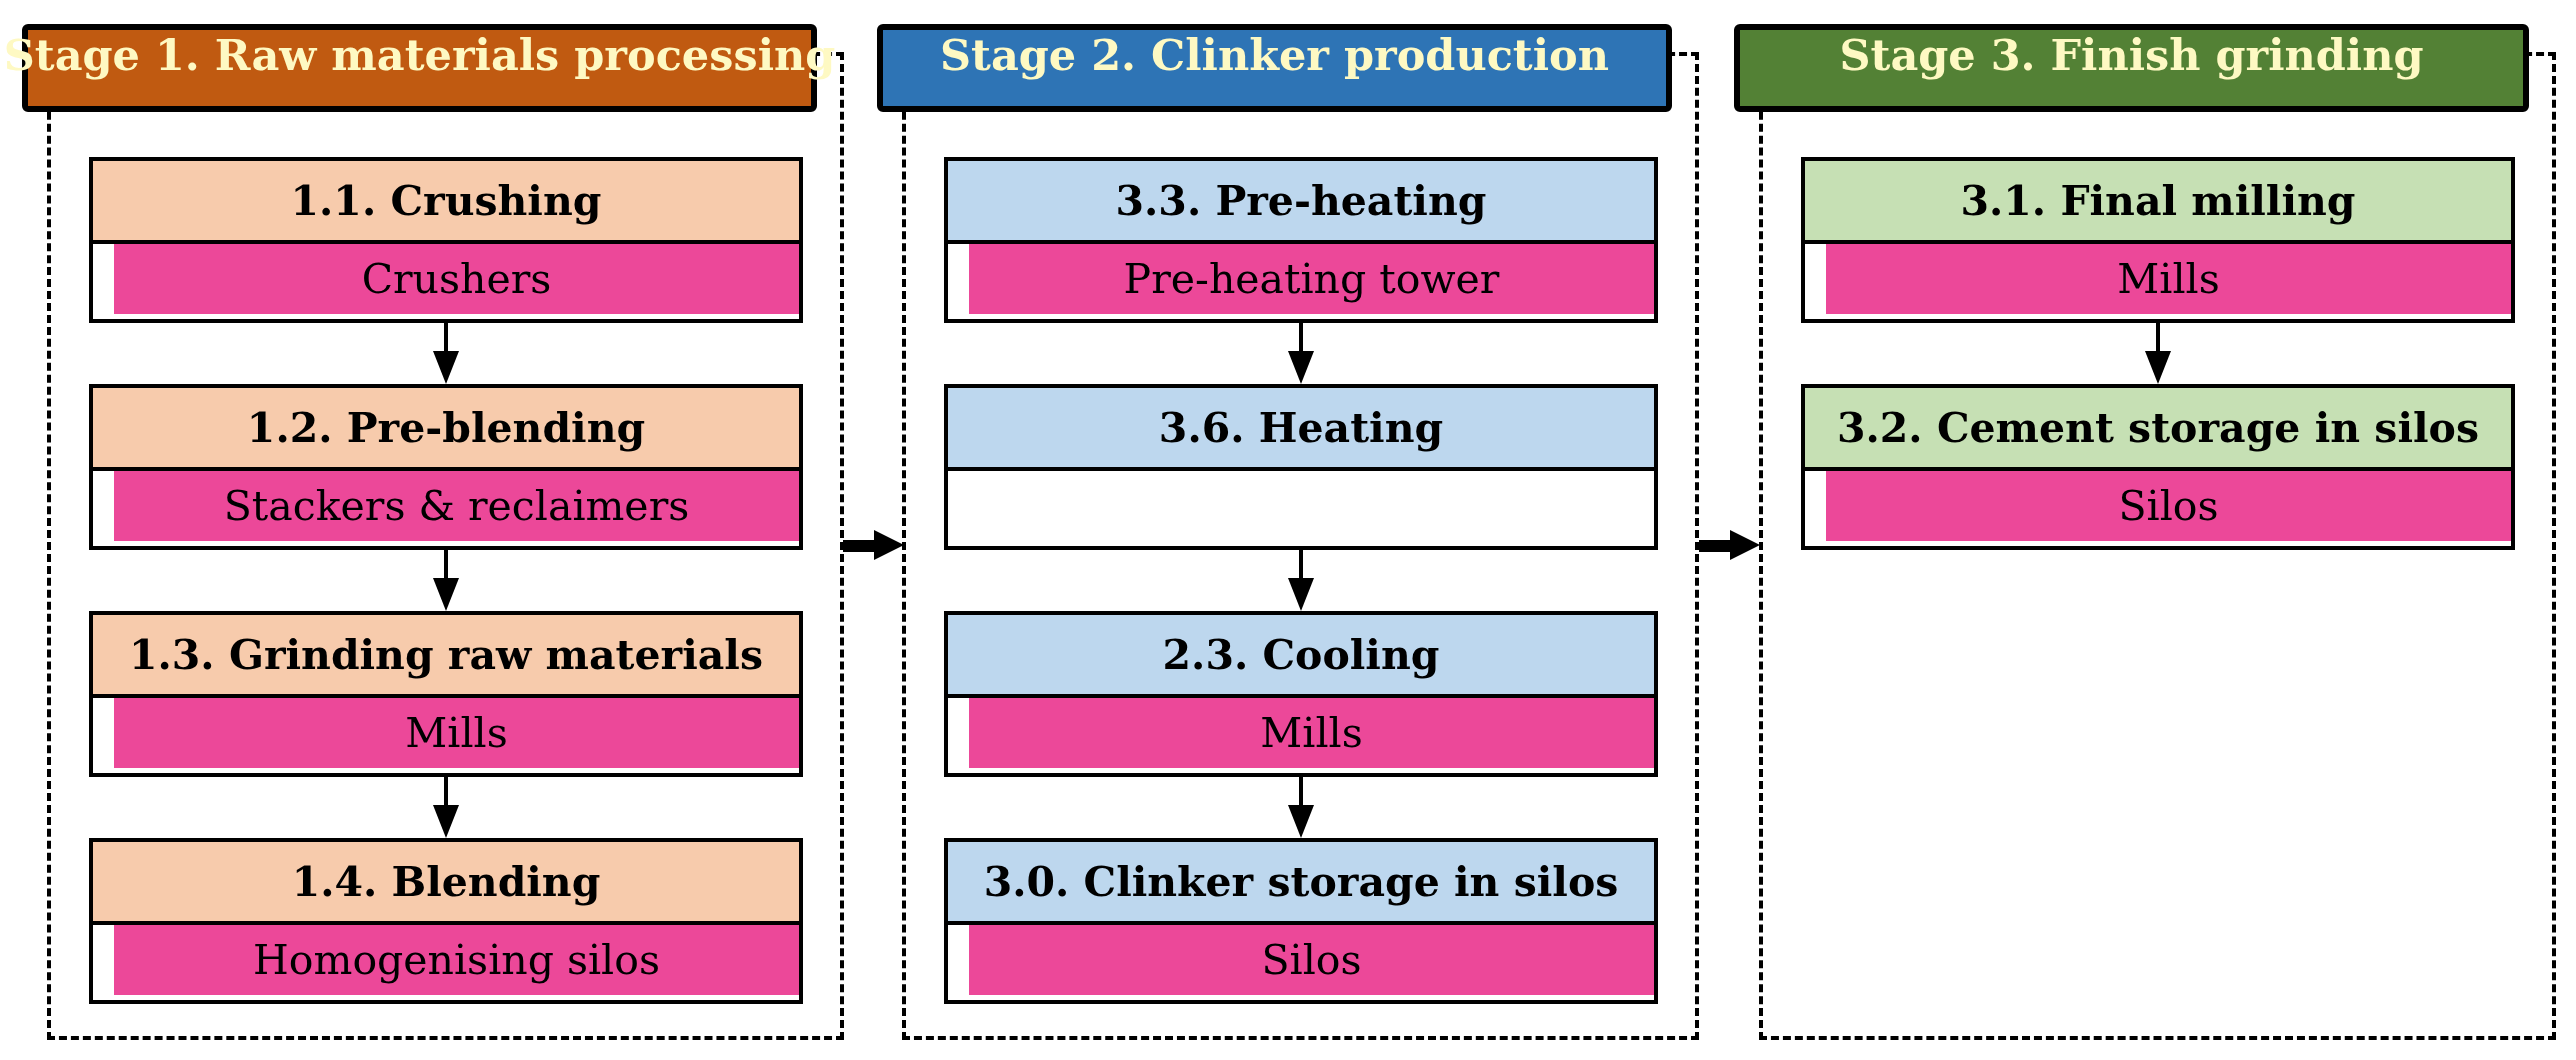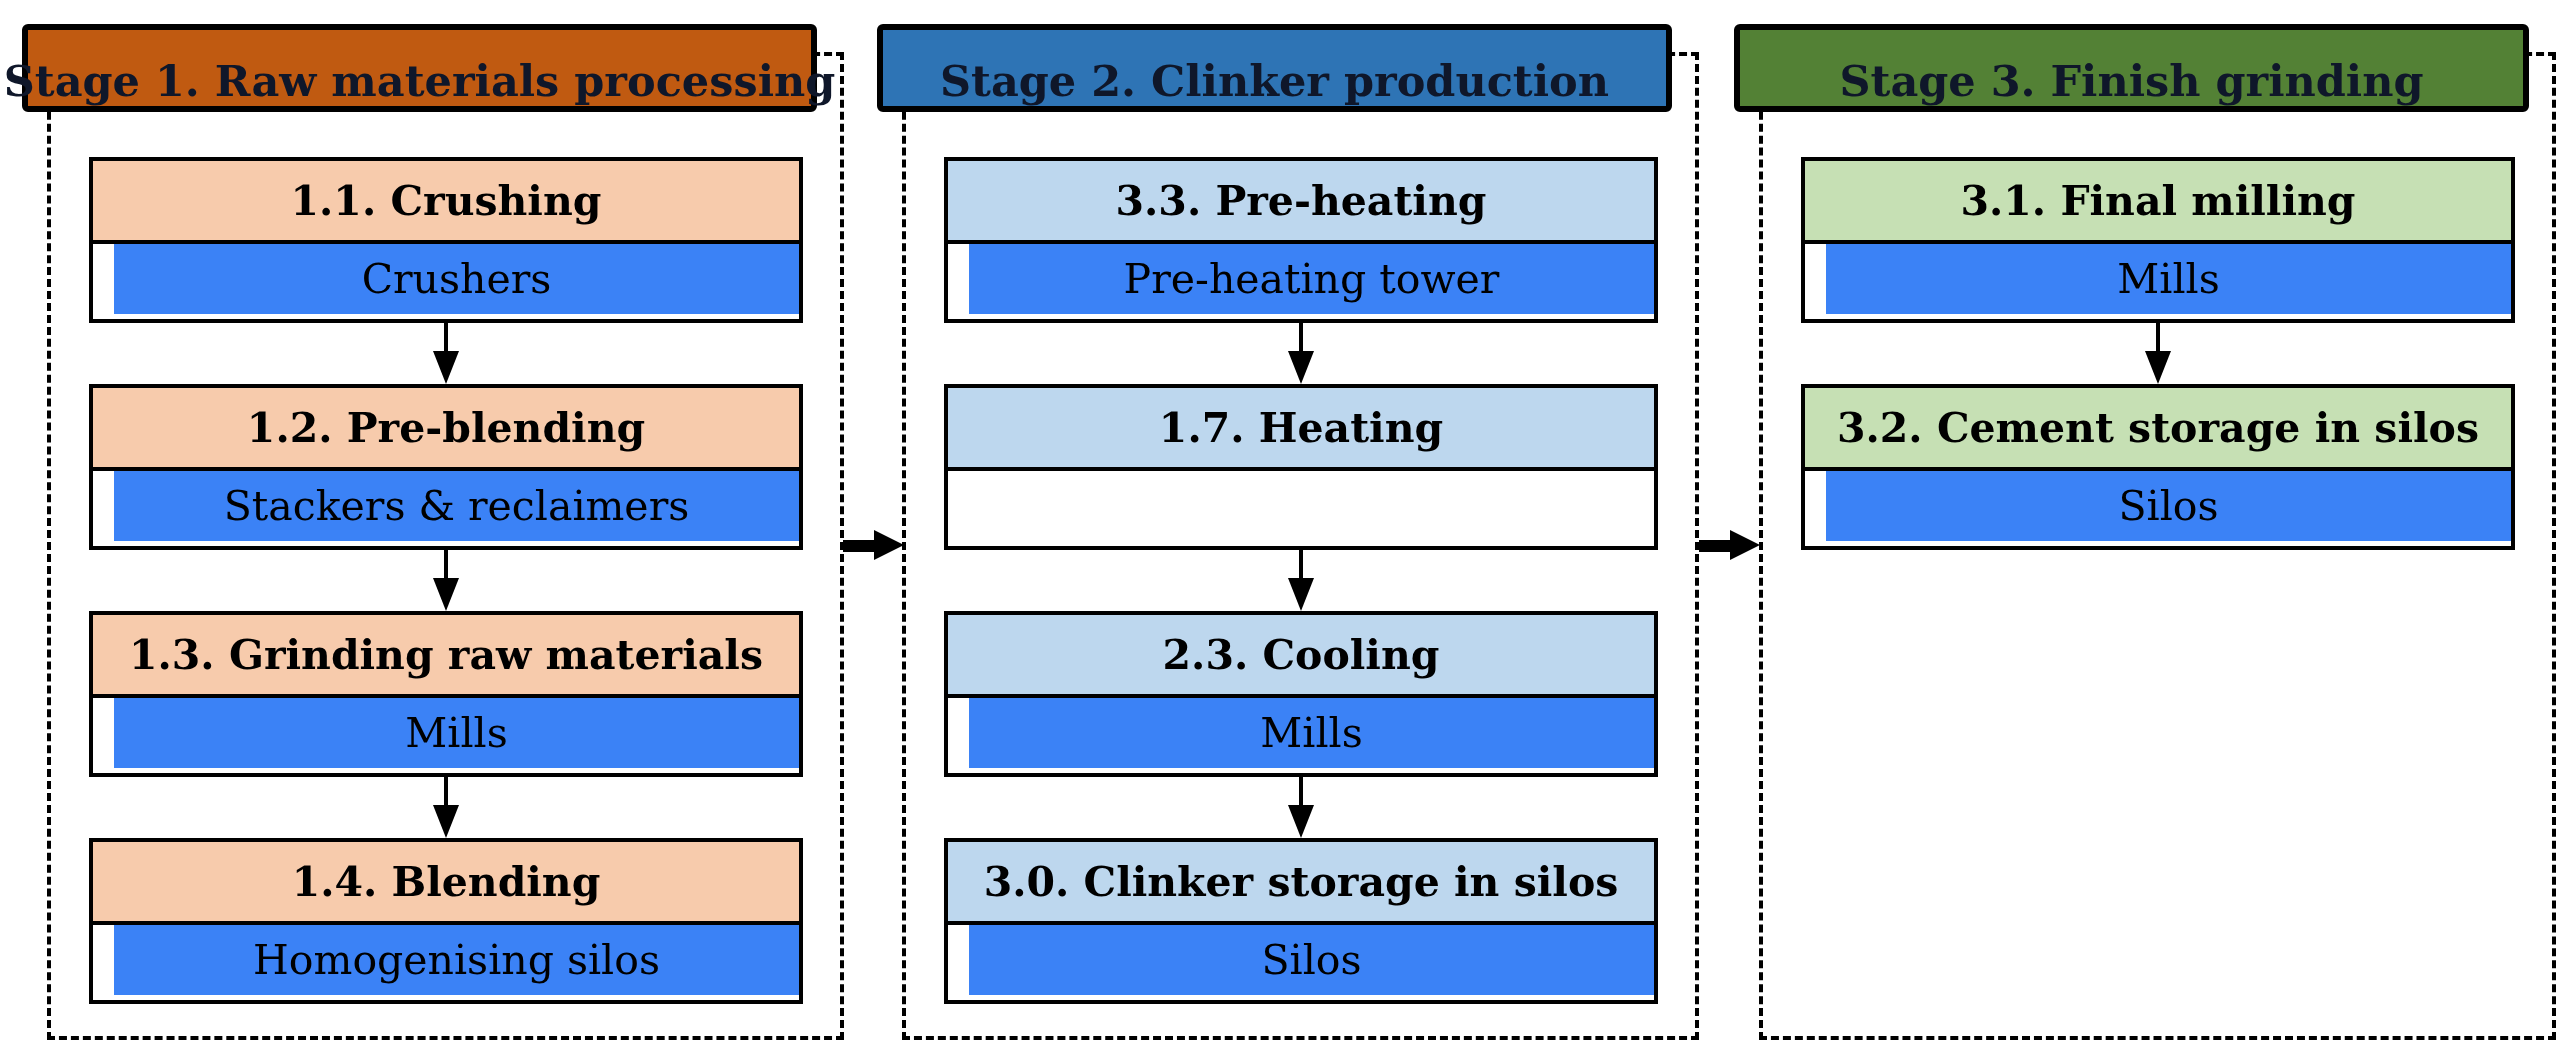--- a/index.html
+++ b/index.html
@@ -25,37 +25,37 @@
     width: 797px; height: 988px;
     border: 4.5px dashed #000000;
   }
 
   .stage-header {
     position: absolute; left: 0; top: 0; z-index: 2;
     width: 795px; height: 88px;
     background: var(--hdr, #888);
     border: 6px solid #000000;
     border-radius: 6px;
-    display: flex; align-items: flex-end; justify-content: center;
-    color: #0f172a; font-weight: bold; font-size: 43px;
+    display: flex; align-items: flex-start; justify-content: center;
+    color: #fef9c3; font-weight: bold; font-size: 43px;
     white-space: nowrap;
   }
 
   .stage-steps { position: absolute; left: 67px; top: 133px; width: 714px; z-index: 1; }
 
   
   .step { width: 714px; height: 166px; border: 4.5px solid #000000; background: #FFFFFF; }
   .step-title {
     height: 83px; background: var(--step, #ddd);
     border-bottom: 4.5px solid #000000;
     display: flex; align-items: center; justify-content: center;
     font-weight: bold; font-size: 41px; white-space: nowrap;
   }
   .step-equipment {
-    height: 70px; background: #3b82f6;
+    height: 70px; background: #ec4899;
     display: flex; align-items: center; justify-content: center;
     font-size: 41px; white-space: nowrap; margin-left: 21px;
   }
 
   
   .v-arrow { height: 61px; display: flex; flex-direction: column; align-items: center; }
   .v-arrow .shaft { width: 3.7px; height: 28px; background: #000000; }
   .v-arrow .head {
     width: 0; height: 0;
     border-left: 13.4px solid transparent;
@@ -133,21 +133,21 @@
     <div class="stage-steps">
         <div class="step">
     <div class="step-title">3.3. Pre-heating</div>
     <div class="step-equipment">Pre-heating tower</div>
   </div>
         <div class="v-arrow">
     <div class="shaft"></div>
     <div class="head"></div>
   </div>
         <div class="step">
-    <div class="step-title">1.7. Heating</div>
+    <div class="step-title">3.6. Heating</div>
   </div>
         <div class="v-arrow">
     <div class="shaft"></div>
     <div class="head"></div>
   </div>
         <div class="step">
     <div class="step-title">2.3. Cooling</div>
     <div class="step-equipment">Mills</div>
   </div>
         <div class="v-arrow">

